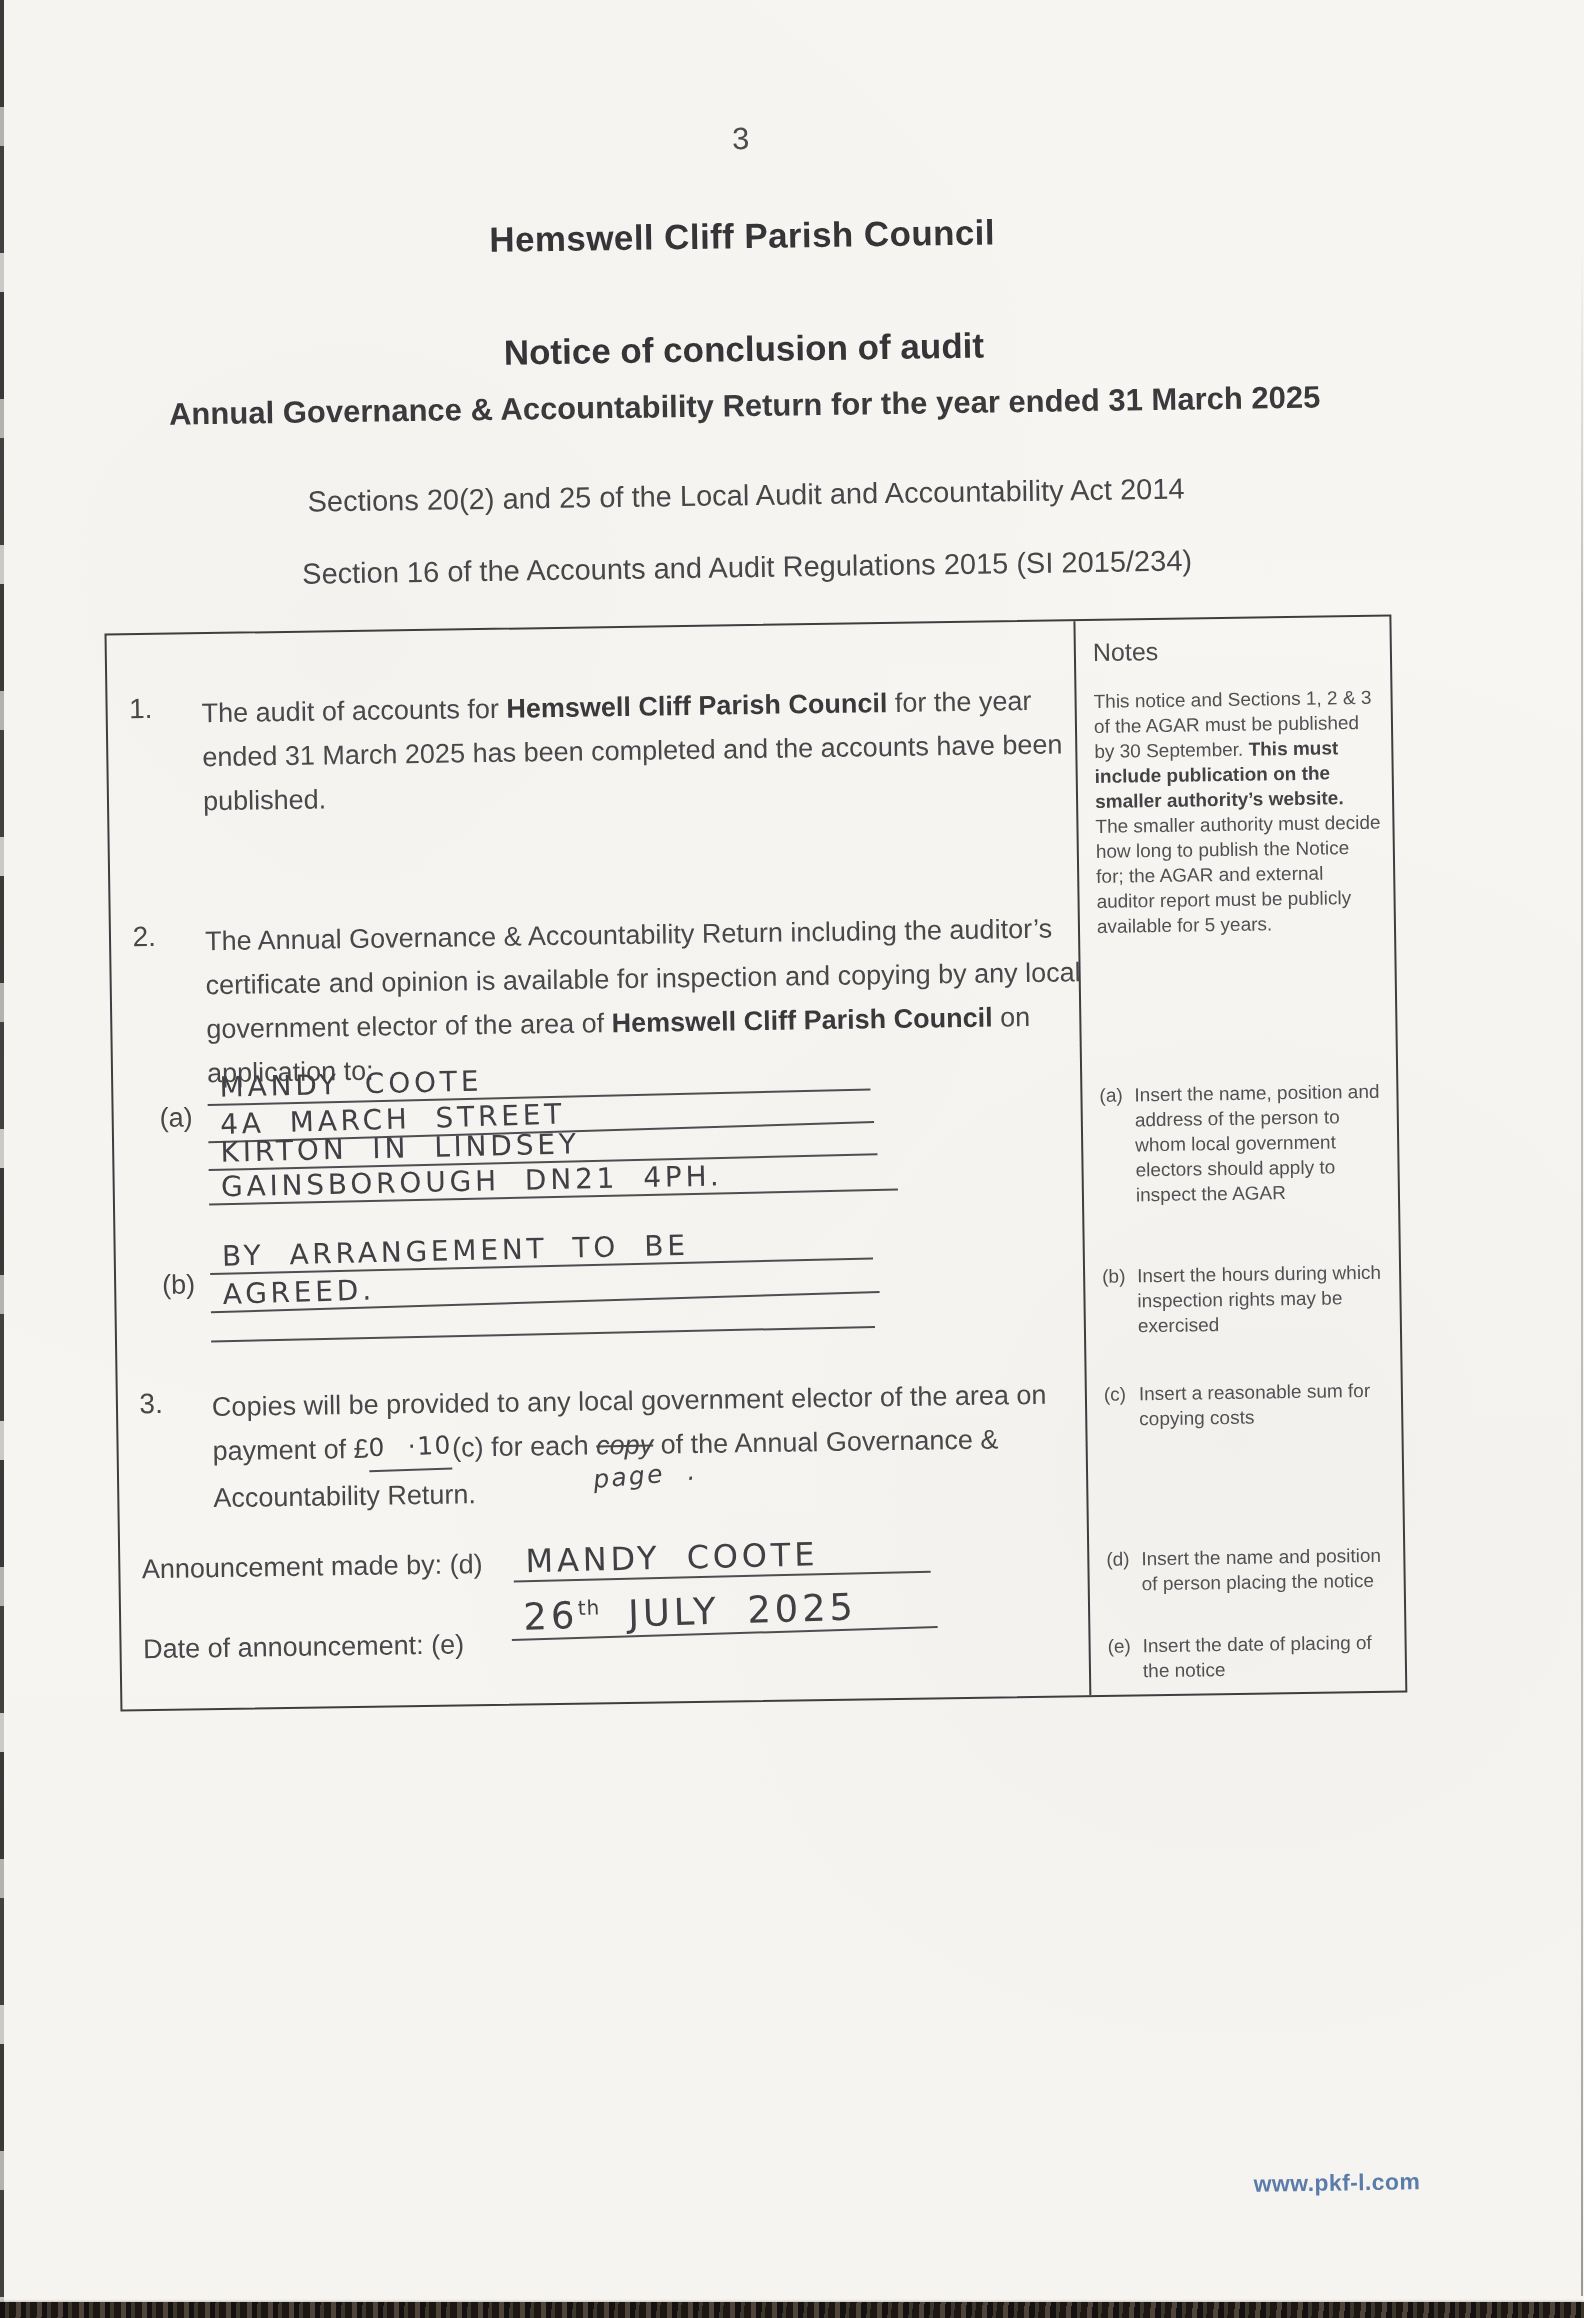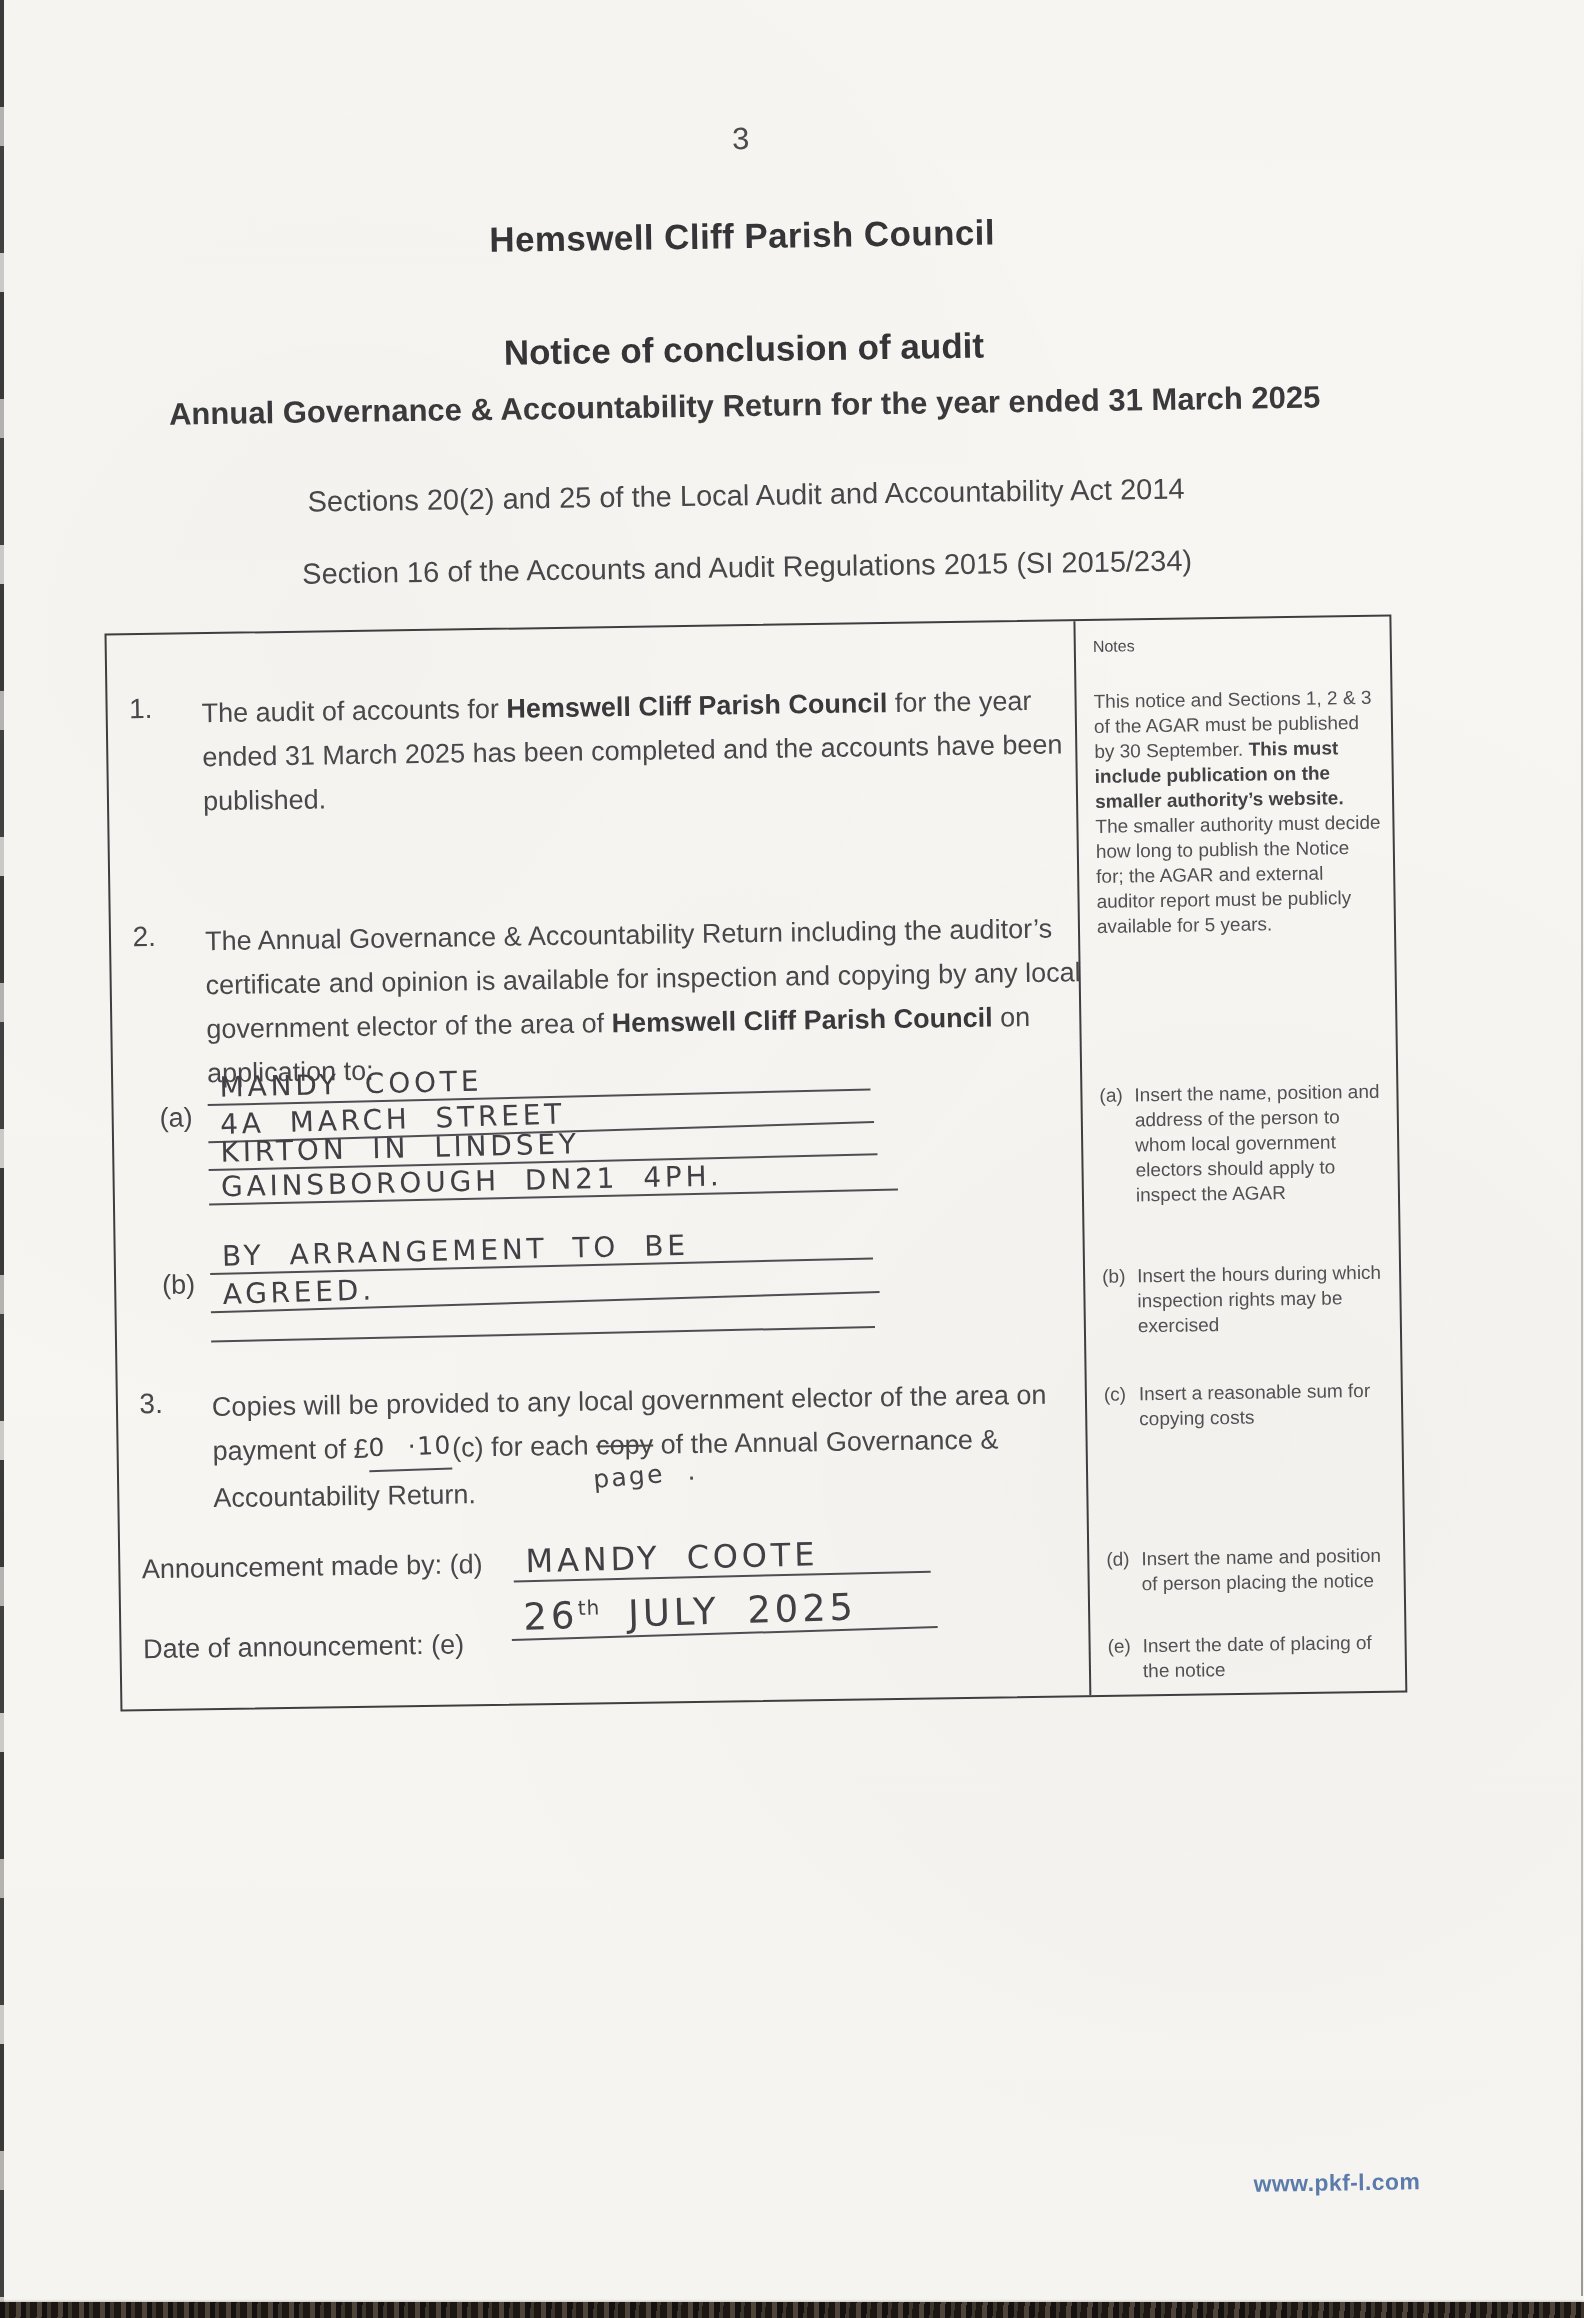--- a/index.html
+++ b/index.html
@@ -44,35 +44,35 @@
     letter-spacing:3.8px;word-spacing:12.3px;font-size:28px;white-space:nowrap;
   }
   .fill-line{
     position:absolute;height:34px;border-bottom:2.3px solid #4e4e52;
     display:flex;align-items:flex-end;padding-left:12.3px;box-sizing:content-box;
   }
   .r1{transform:rotate(-0.5deg);}
   .r2{transform:rotate(-0.9deg);}
   .r3{transform:rotate(-0.4deg);}
 
-  .anno-wrap{position:relative;display:inline-block;}
+  .anno-wrap{position:relative;display:inline-block;font-style:italic;}
   .struck{text-decoration:line-through;text-decoration-thickness:2.3px;}
   .anno{
     position:absolute;left:-3.1px;top:31px;font-size:25px;letter-spacing:2.3px;
     transform:rotate(-4deg);color:#434348;
   }
   .amount{
     display:inline-block;min-width:64px;border-bottom:2.3px solid #4e4e52;
     font-size:25px;letter-spacing:1.5px;transform:translateY(-2.3px) rotate(-1deg);
     text-align:center;
   }
   .sup{font-size:20px;vertical-align:super;letter-spacing:0.8px;margin-top:8px;}
 
   
-  .notes-title{font-size:16px;color:#4b4b4e;}
+  .notes-title{font-size:25px;color:#4b4b4e;}
   .notes-p{font-size:19px;line-height:25px;color:#515154;width:286px;}
   .notes-p b{color:#434346;}
   .note-item{display:flex;width:292px;font-size:19px;line-height:25px;color:#515154;}
   .note-item .lbl{width:35px;flex:none;}
   .note-item .txt{flex:1;}
 
   .footer-link{
     position:absolute;left:1237px;top:2177px;
     font-size:23px;font-weight:bold;color:#5b7cab;letter-spacing:0.4px;
   }

